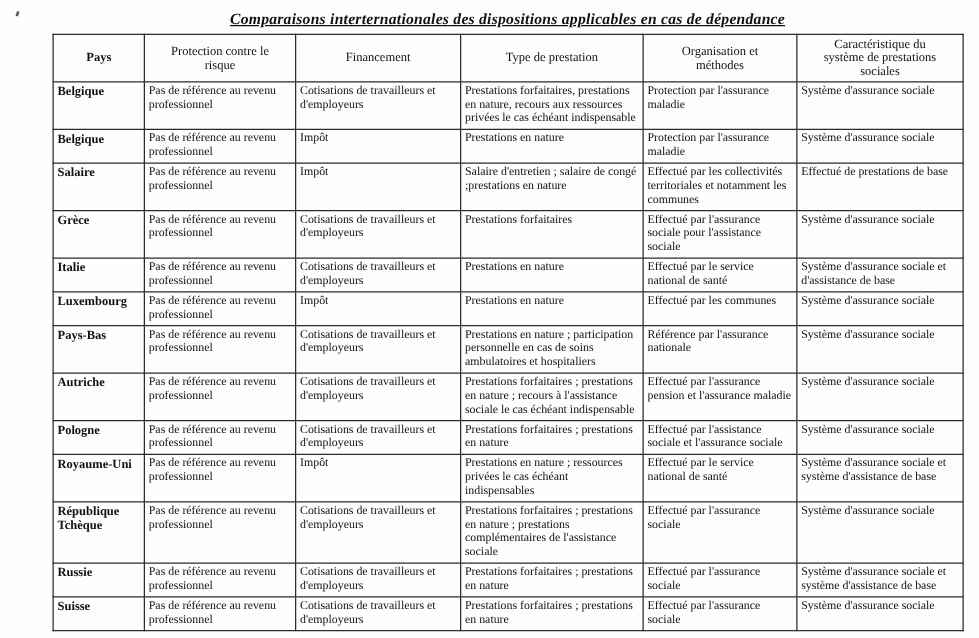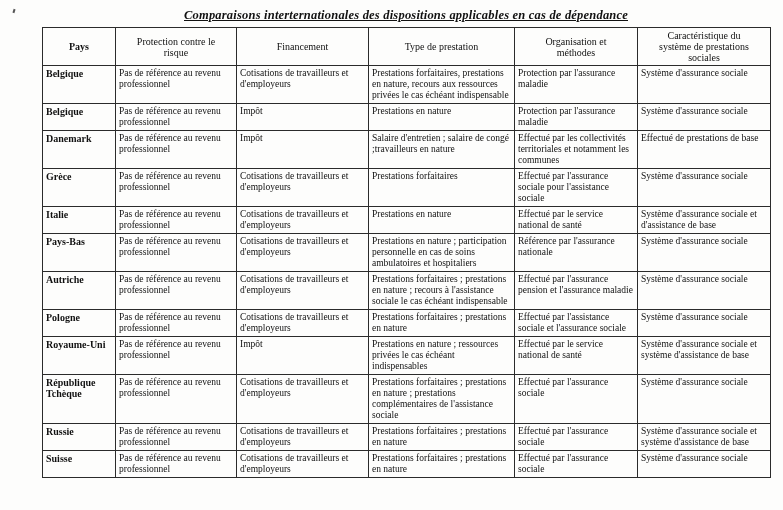--- a/index.html
+++ b/index.html
@@ -112,42 +112,50 @@
         </tr>
         <tr>
           <td class="pays-cell">Belgique</td>
           <td>Pas de référence au revenu professionnel</td>
           <td>Impôt</td>
           <td>Prestations en nature</td>
           <td>Protection par l'assurance maladie</td>
           <td>Système d'assurance sociale</td>
         </tr>
         <tr>
-          <td class="pays-cell">Danemark</td>
-          <td>Pas de référence au revenu professionnel</td>
-          <td>Impôt</td>
-          <td>Salaire d'entretien ; salaire de congé ;travailleurs en nature</td>
+          <td class="pays-cell">Salaire</td>
+          <td>Pas de référence au revenu professionnel</td>
+          <td>Impôt</td>
+          <td>Salaire d'entretien ; salaire de congé ;prestations en nature</td>
           <td>Effectué par les collectivités territoriales et notamment les communes</td>
           <td>Effectué de prestations de base</td>
         </tr>
         <tr>
           <td class="pays-cell">Grèce</td>
           <td>Pas de référence au revenu professionnel</td>
           <td>Cotisations de travailleurs et d'employeurs</td>
           <td>Prestations forfaitaires</td>
           <td>Effectué par l'assurance sociale pour l'assistance sociale</td>
           <td>Système d'assurance sociale</td>
         </tr>
         <tr>
           <td class="pays-cell">Italie</td>
           <td>Pas de référence au revenu professionnel</td>
           <td>Cotisations de travailleurs et d'employeurs</td>
           <td>Prestations en nature</td>
           <td>Effectué par le service national de santé</td>
           <td>Système d'assurance sociale et d'assistance de base</td>
+        </tr>
+        <tr>
+          <td class="pays-cell">Luxembourg</td>
+          <td>Pas de référence au revenu professionnel</td>
+          <td>Impôt</td>
+          <td>Prestations en nature</td>
+          <td>Effectué par les communes</td>
+          <td>Système d'assurance sociale</td>
         </tr>
         <tr>
           <td class="pays-cell">Pays-Bas</td>
           <td>Pas de référence au revenu professionnel</td>
           <td>Cotisations de travailleurs et d'employeurs</td>
           <td>Prestations en nature ; participation personnelle en cas de soins ambulatoires et hospitaliers</td>
           <td>Référence par l'assurance nationale</td>
           <td>Système d'assurance sociale</td>
         </tr>
         <tr>

